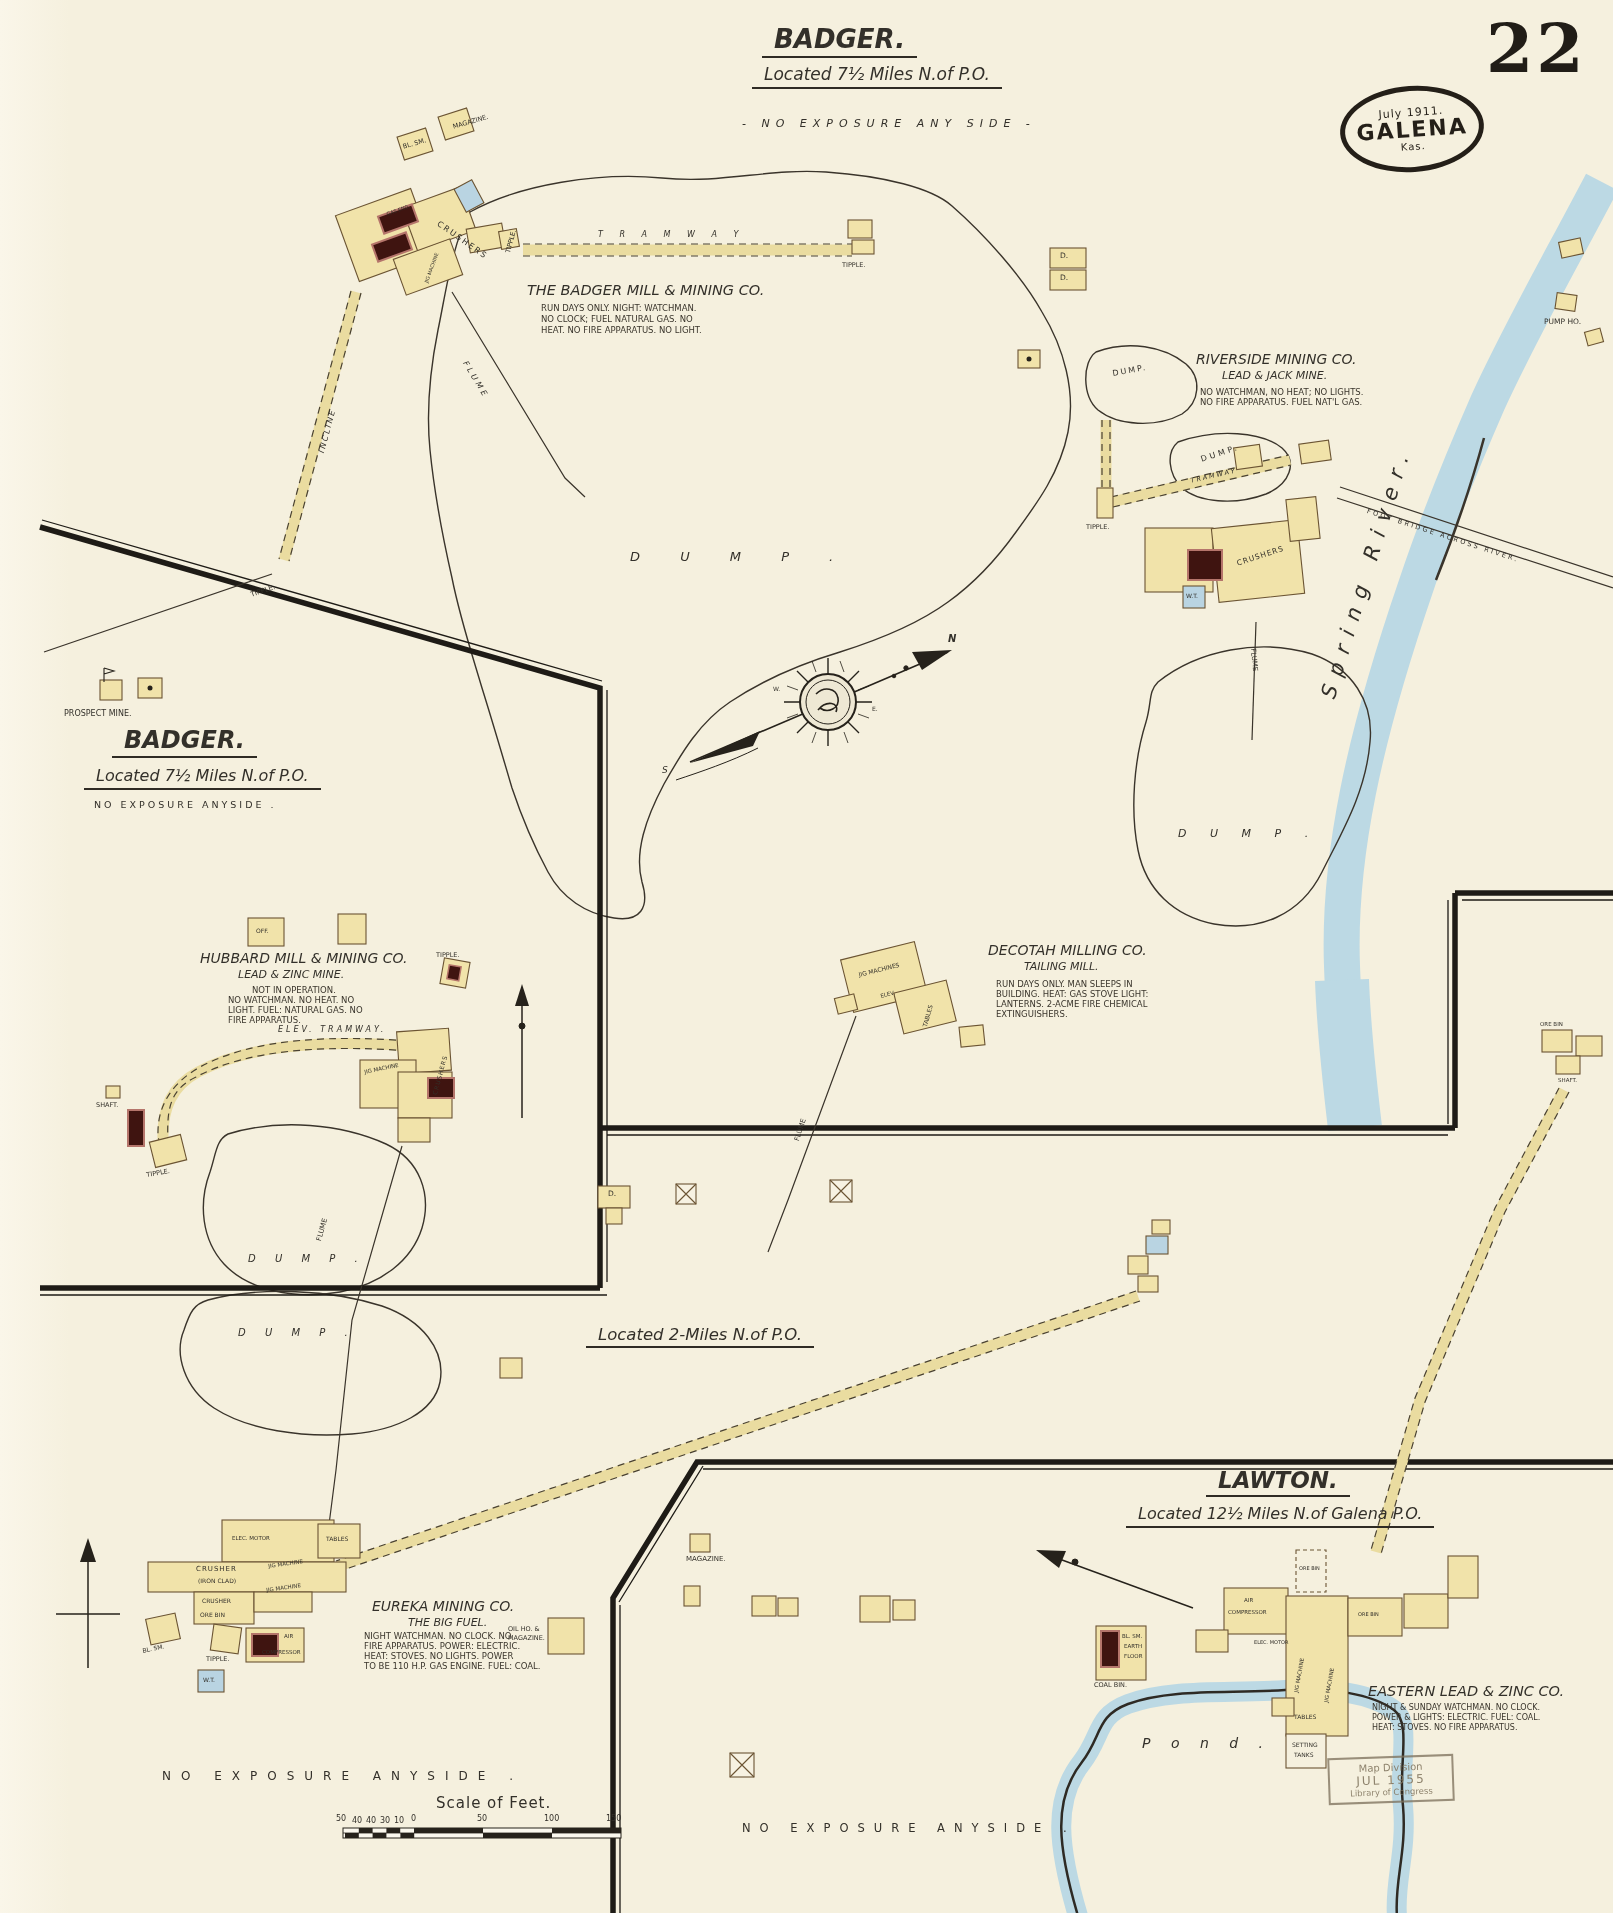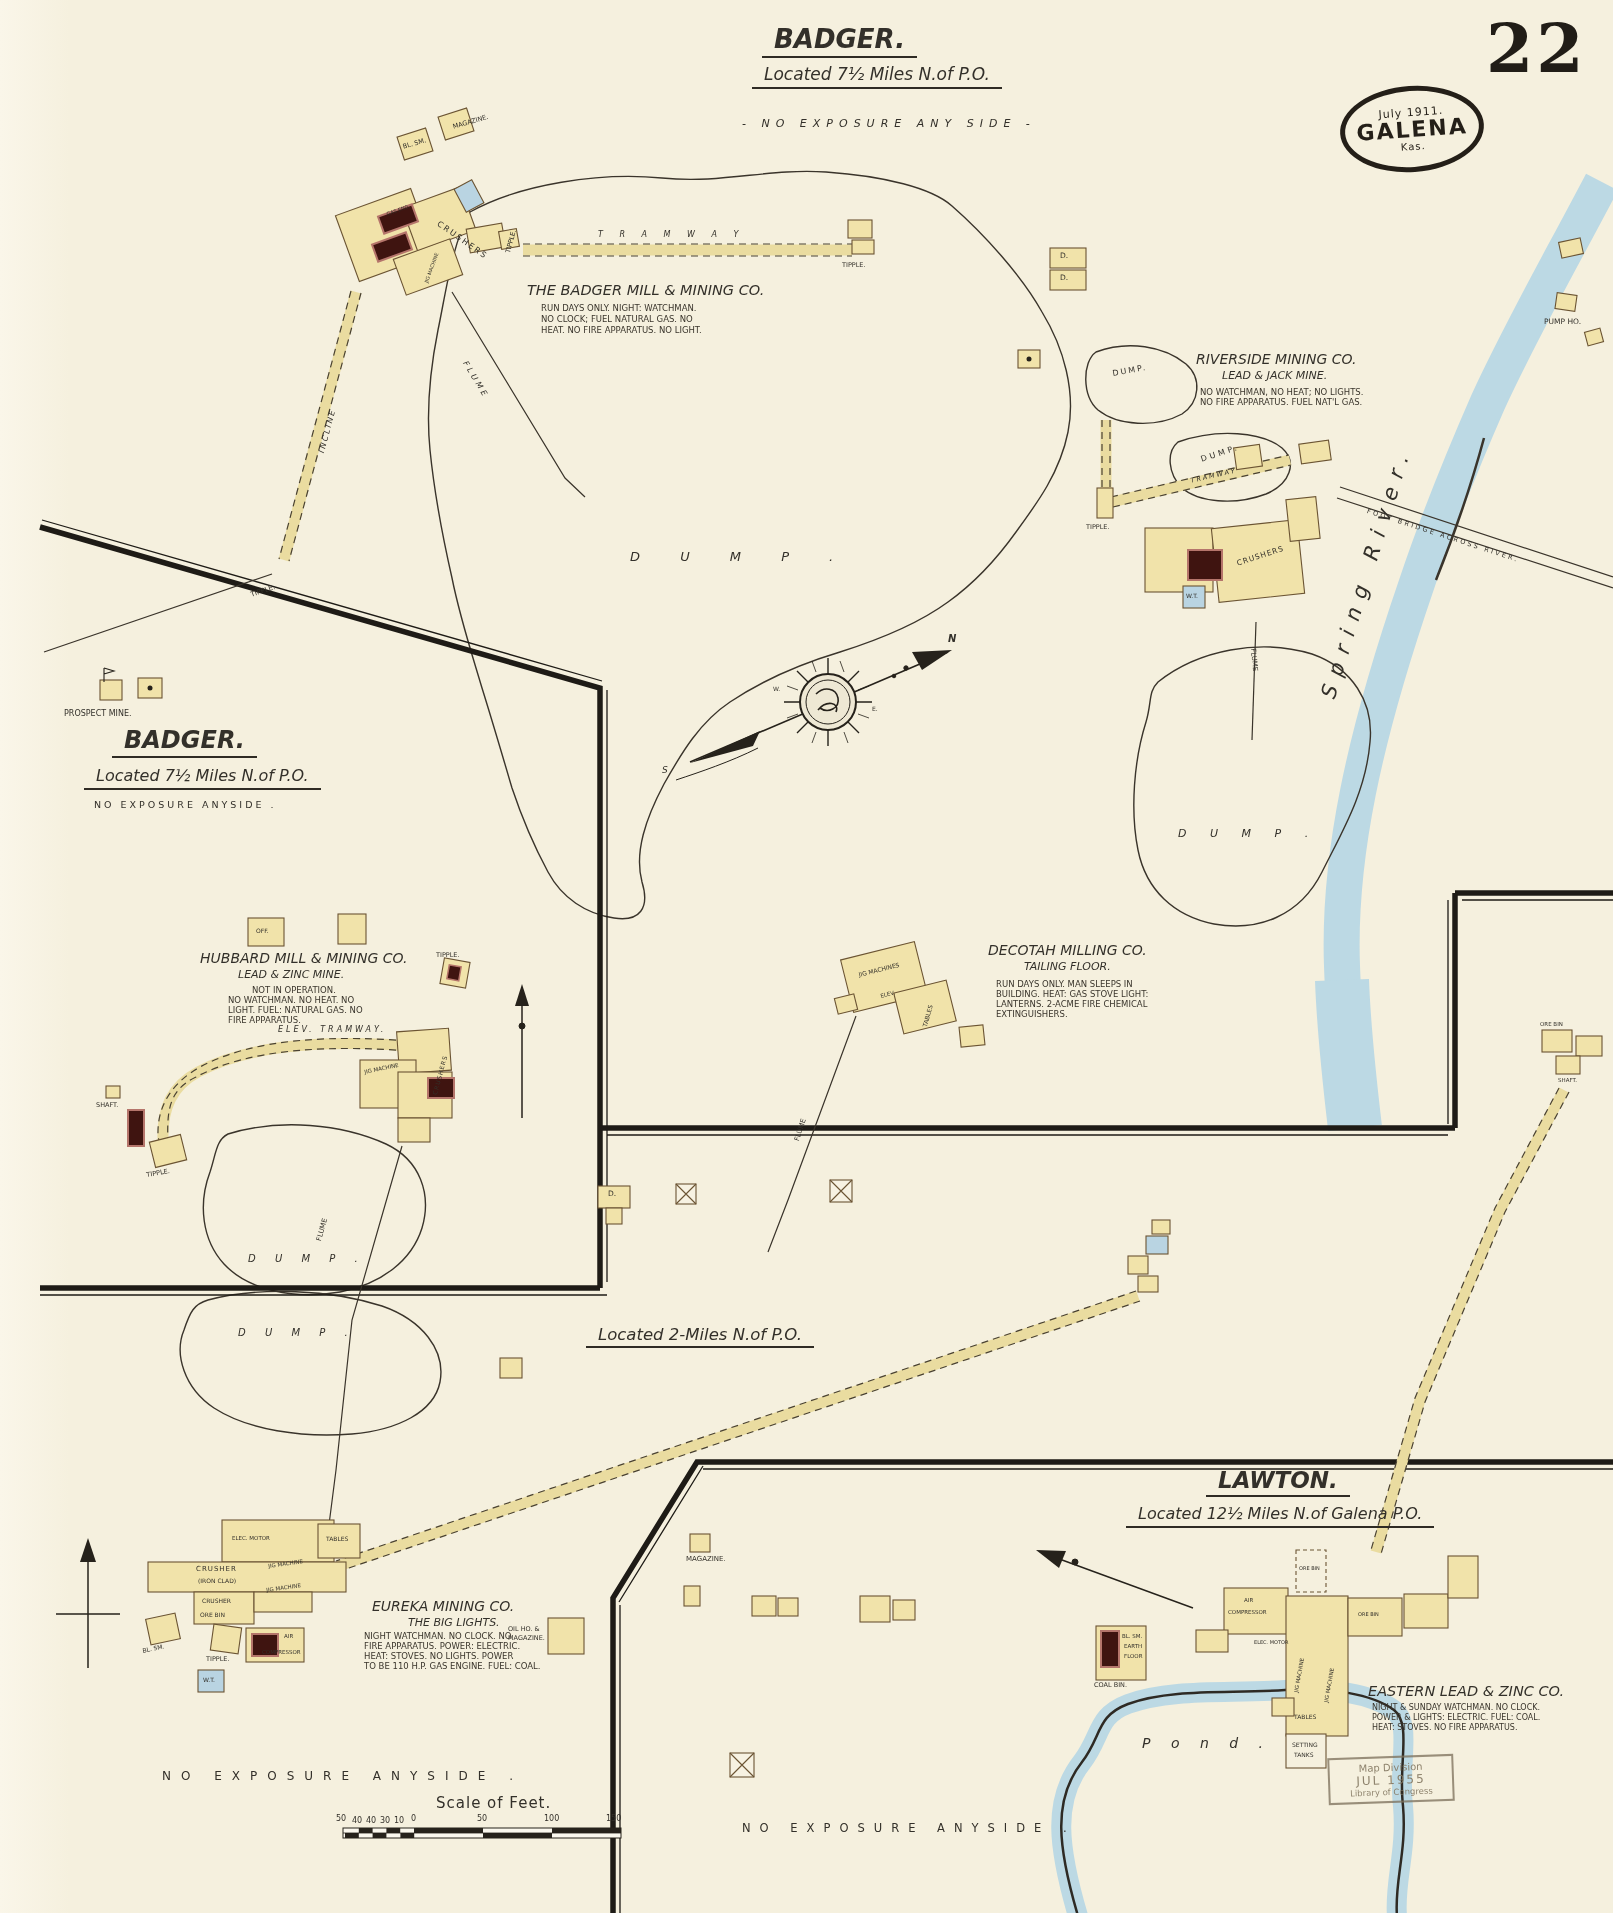--- a/index.html
+++ b/index.html
@@ -318,39 +318,39 @@
 <div class="lbl s8 it" style="left:278px;top:1026px;letter-spacing:3px">ELEV. TRAMWAY.</div>
 <div class="lbl s6" style="left:256px;top:928px">OFF.</div>
 <div class="lbl s65" style="left:436px;top:952px">TIPPLE.</div>
 <div class="lbl s6" style="left:432px;top:1094px;transform:rotate(-75deg);letter-spacing:1px">CRUSHERS</div>
 <div class="lbl s55" style="left:364px;top:1070px;transform:rotate(-12deg)">JIG MACHINE</div>
 <div class="lbl s65" style="left:146px;top:1172px;transform:rotate(-10deg)">TIPPLE.</div>
 <div class="lbl s65" style="left:96px;top:1102px">SHAFT.</div>
 <div class="lbl s7" style="left:316px;top:1240px;transform:rotate(-74deg)">FLUME</div>
 
 <div class="lbl s14 it" style="left:988px;top:943px">DECOTAH MILLING CO.</div>
-<div class="lbl s11 it" style="left:1024px;top:961px">TAILING FLOOR.</div>
+<div class="lbl s11 it" style="left:1024px;top:961px">TAILING MILL.</div>
 <div class="lbl s85 desc" style="left:996px;top:980px">RUN DAYS ONLY. MAN SLEEPS IN</div>
 <div class="lbl s85 desc" style="left:996px;top:990px">BUILDING. HEAT: GAS STOVE LIGHT:</div>
 <div class="lbl s85 desc" style="left:996px;top:1000px">LANTERNS. 2-ACME FIRE CHEMICAL</div>
 <div class="lbl s85 desc" style="left:996px;top:1010px">EXTINGUISHERS.</div>
 <div class="lbl s6" style="left:858px;top:972px;transform:rotate(-14deg)">JIG MACHINES</div>
 <div class="lbl s55" style="left:880px;top:994px;transform:rotate(-14deg)">ELEV.</div>
 <div class="lbl s6" style="left:922px;top:1026px;transform:rotate(-75deg)">TABLES</div>
 <div class="lbl s7" style="left:794px;top:1140px;transform:rotate(-72deg)">FLUME</div>
 
 <div class="lbl s165 it ul" style="left:586px;top:1326px">Located 2-Miles N.of P.O.</div>
 <div class="lbl s75" style="left:608px;top:1190px">D.</div>
 
 <div class="lbl s23 it b ul ctr" style="left:1206px;top:1468px">LAWTON.</div>
 <div class="lbl s16 it ul" style="left:1126px;top:1506px">Located 12½ Miles N.of Galena P.O.</div>
 <div class="lbl s7" style="left:686px;top:1556px">MAGAZINE.</div>
 
 <div class="lbl s14 it" style="left:372px;top:1599px">EUREKA MINING CO.</div>
-<div class="lbl s11 it" style="left:408px;top:1617px">THE BIG LIGHTS.</div>
+<div class="lbl s11 it" style="left:408px;top:1617px">THE BIG FUEL.</div>
 <div class="lbl s85 desc" style="left:364px;top:1632px">NIGHT WATCHMAN. NO CLOCK. NO</div>
 <div class="lbl s85 desc" style="left:364px;top:1642px">FIRE APPARATUS. POWER: ELECTRIC.</div>
 <div class="lbl s85 desc" style="left:364px;top:1652px">HEAT: STOVES. NO LIGHTS. POWER</div>
 <div class="lbl s85 desc" style="left:364px;top:1662px">TO BE 110 H.P. GAS ENGINE. FUEL: COAL.</div>
 <div class="lbl s7" style="left:196px;top:1566px;letter-spacing:1px">CRUSHER</div>
 <div class="lbl s6" style="left:198px;top:1578px">(IRON CLAD)</div>
 <div class="lbl s55" style="left:268px;top:1564px;transform:rotate(-8deg)">JIG MACHINE</div>
 <div class="lbl s55" style="left:266px;top:1588px;transform:rotate(-8deg)">JIG MACHINE</div>
 <div class="lbl s6" style="left:202px;top:1598px">CRUSHER</div>
 <div class="lbl s6" style="left:200px;top:1612px">ORE BIN</div>

